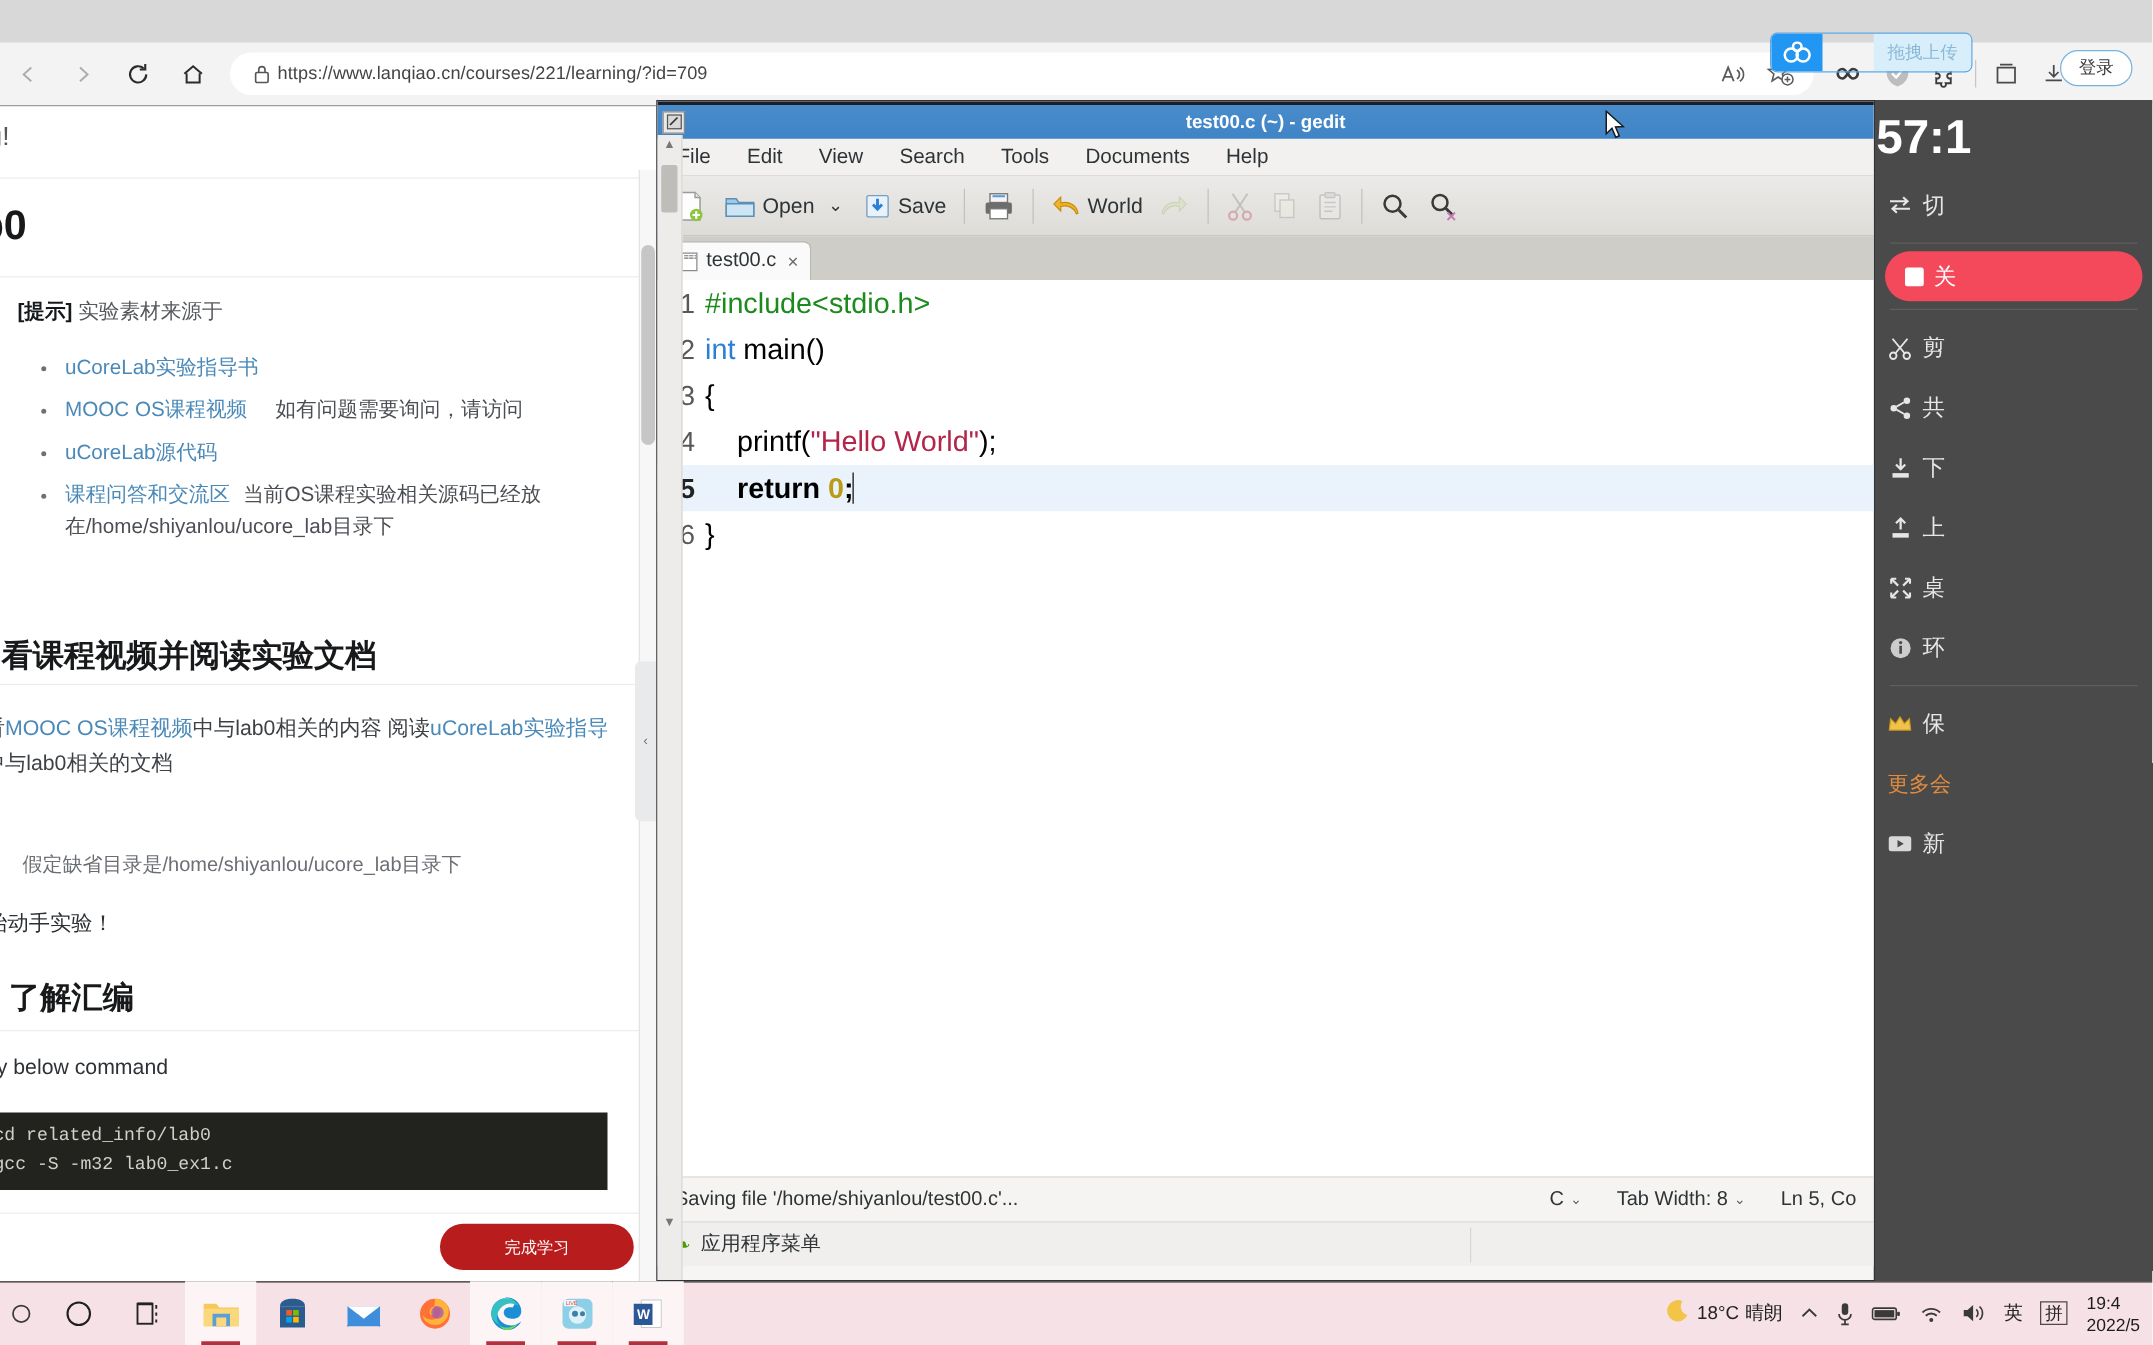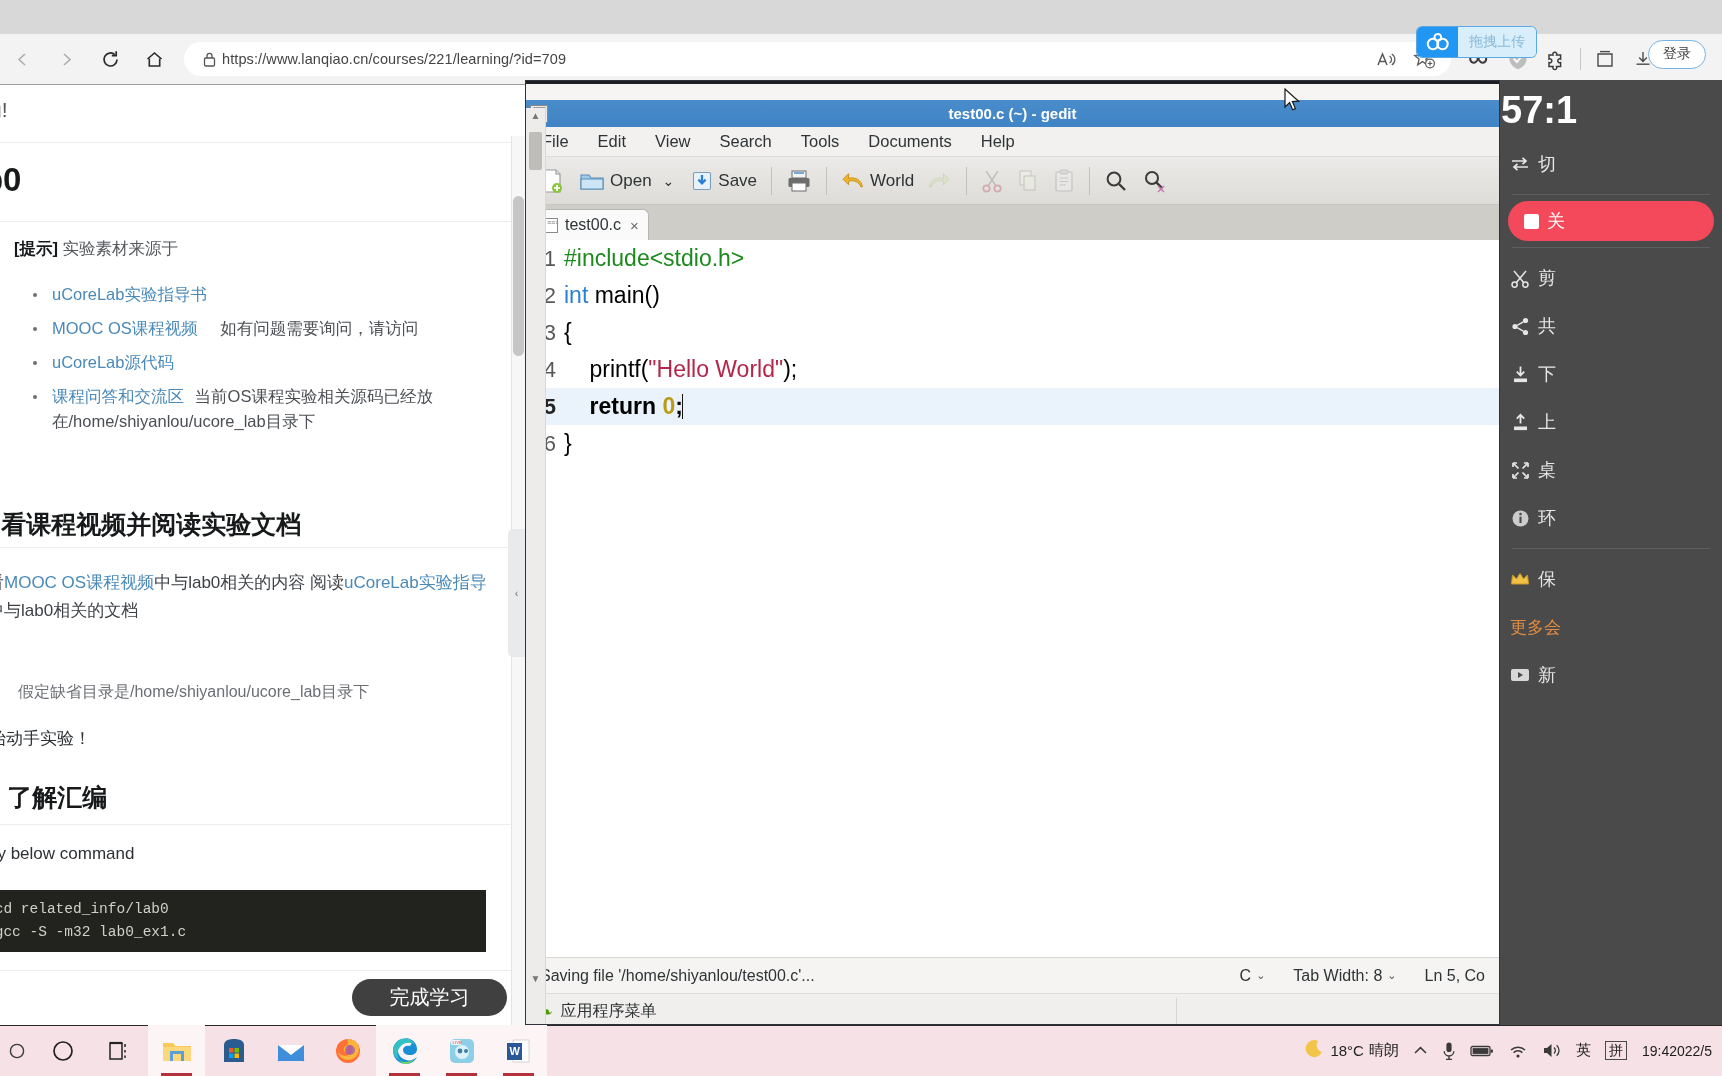--- a/index.html
+++ b/index.html
@@ -69,20 +69,21 @@
   .url-right { position: absolute; right: 8px; top: 0; height: 34px; display: flex; align-items: center; }
   .ext-ico { width: 38px; height: 38px; display:flex; align-items:center; justify-content:center; }
   .divider-v { width: 1px; height: 22px; background: #c6c6c6; margin: 0 5px; }
 
   .onedrive-badge {
     position: absolute; left: 1417px; top: 27px;
     height: 30px; display: flex; align-items: stretch;
     border-radius: 5px; overflow: hidden;
     box-shadow: 0 0 0 1px #5aa9e6;
     z-index: 40;
+    gap: 41px;
   }
   .onedrive-badge .ico-part {
     width: 41px; background: #2196f3;
     display: flex; align-items: center; justify-content: center;
   }
   .onedrive-badge .txt-part {
     background: #d9eefb; color: #8ab9d8;
     font-size: 14px; display: flex; align-items: center;
     padding: 0 11px; white-space: nowrap;
   }
@@ -166,21 +167,21 @@
     white-space: pre;
   }
   .finish-wrap {
     position: absolute; left: 0; top: 886px; width: 525px; height: 55px;
     background: #fff;
     border-top: 1px solid #ededed;
   }
   .finish-btn {
     position: absolute; left: 352px; top: 8px;
     width: 155px; height: 37px; border-radius: 19px;
-    background: #404040; color: #fff; font-size: 20px;
+    background: #b91c1c; color: #fff; font-size: 13px;
     display: flex; align-items: center; justify-content: center;
   }
   .pg-scroll-track {
     position: absolute; right: 0; top: 52px; width: 14px; height: 889px;
     background: #f7f7f7; border-left: 1px solid #e4e4e4;
   }
   .pg-scroll-thumb {
     position: absolute; right: 1px; top: 60px; width: 11px; height: 160px;
     background: #c6c6c6; border-radius: 6px;
   }
@@ -377,21 +378,21 @@
     padding-right: 6px; gap: 0px;
   }
   .tray-item {
     display: flex; align-items: center; gap: 5px;
     padding: 0 7px; font-size: 15px; color: #232323; white-space: nowrap;
   }
   .tray-ime-box {
     border: 1px solid #4a4a4a; padding: 0px 3px; font-size: 14px; line-height: 17px;
   }
   .tray-clock {
-    display: flex; flex-direction: row; align-items: flex-start;
+    display: flex; flex-direction: column; align-items: flex-start;
     font-size: 14px; color: #1d1d1d; line-height: 18px;
     padding: 0 4px 0 8px; white-space: nowrap;
   }
   .taskbar-topline { position: absolute; left: 0; top: 0; width: 1722px; height: 1px; background: #2a2a2a; }
 </style>
 </head>
 <body>
 
 <div id="root">
 
@@ -541,21 +542,21 @@
 
     <div class="pg-scroll-track">
       <div class="pg-scroll-thumb"></div>
     </div>
     <div class="pg-collapse-handle">‹</div>
   </div>
 
   <div class="gedit">
     <div class="win-titlebar-strip"></div>
 
-    <div class="gedit-title" style="margin-top:19px">
+    <div class="gedit-title" style="margin-top:3px">
       <span class="t-ico">
         <svg width="13" height="13" viewBox="0 0 13 13">
             <rect x="1" y="1" width="11" height="11" fill="#d9d9d9" stroke="#555"></rect>
             <path d="M3 9 L9 3" stroke="#333" stroke-width="1.4"></path>
           </svg>
       </span>
       <span class="t-txt">test00.c (~) - gedit</span>
     </div>
 
     <div class="gedit-menubar">

